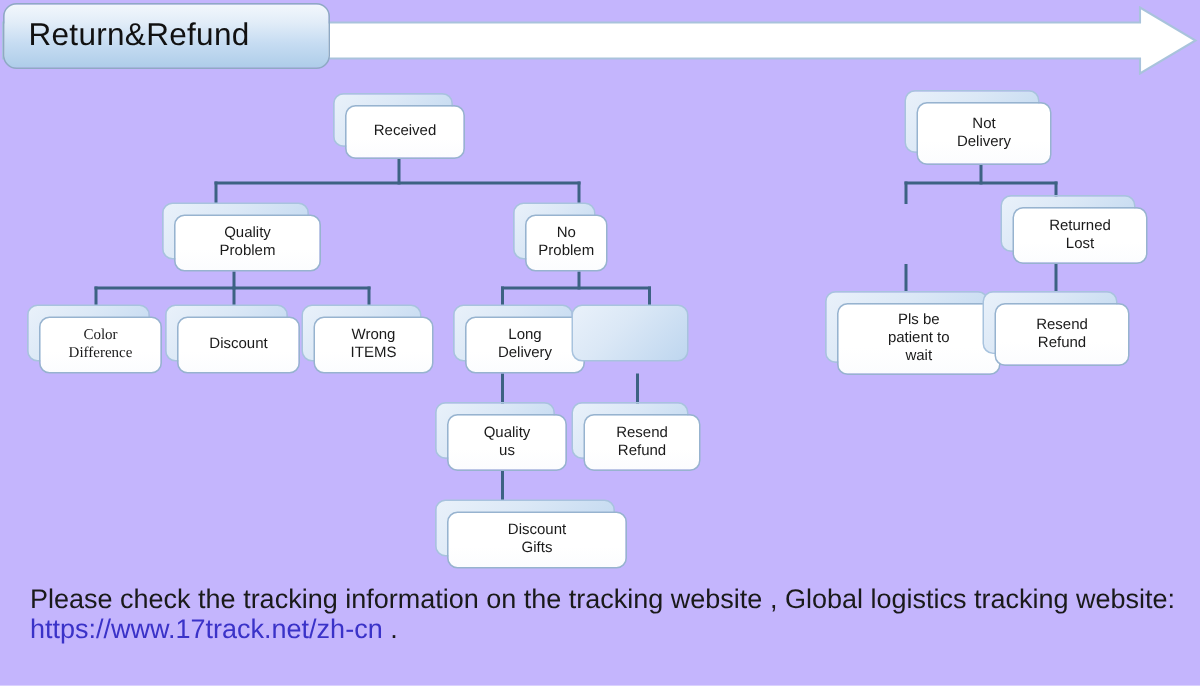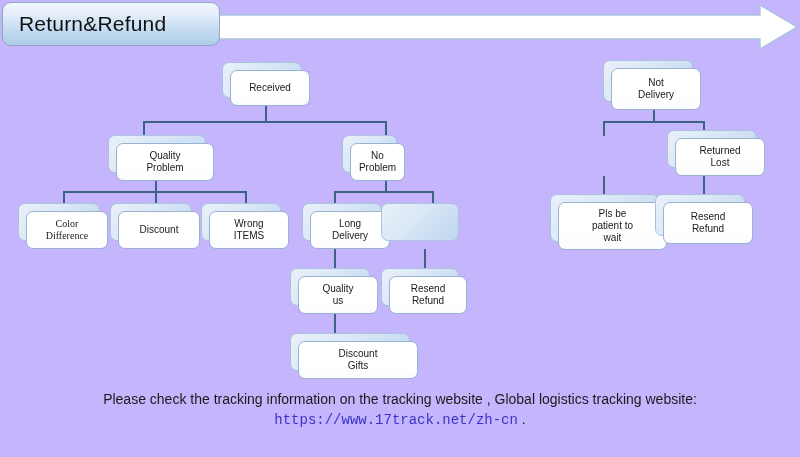--- a/index.html
+++ b/index.html
@@ -30,21 +30,21 @@
   .node .label{font-size:10px;color:#1a1a1a;line-height:1.18;text-align:center;
     white-space:pre-line;padding:0 3px;}
 
   
   .conn{position:absolute;background:#3d6283;}
   .vline{width:2px;}
   .hline{height:2px;}
 
   
   .footer{position:absolute;left:20px;top:389px;width:760px;}
-  .footer .line{font-size:14px;color:#1a1a1a;line-height:20px;white-space:nowrap;text-align:center;}
+  .footer .line{font-size:18px;color:#1a1a1a;line-height:20px;white-space:nowrap;}
   .footer .link{color:#3a32c8;}
 </style>
 </head>
 <body>
 
 <div id="canvas">
 
   <svg class="banner-arrow" viewBox="0 0 800 46" preserveAspectRatio="none">
     <polygon points="2,11 760,11 760,1 797,23 760,45 760,35 2,35" fill="#ffffff" stroke="#a9c3dc" stroke-width="1.4"></polygon>
   </svg>
@@ -192,16 +192,16 @@
   <div class="node" style="left:655px;top:194px;width:98px;height:50px;">
     <div class="back"></div>
     <div class="front">
       <span class="label">Resend
 Refund</span>
     </div>
   </div>
 
   <div class="footer">
     <div class="line">Please check the tracking information on the tracking website , Global logistics tracking website:</div>
-    <div class="line"><a class="link" href="#" style="text-decoration:none;font-family:Liberation Mono, monospace;">https://www.17track.net/zh-cn</a><span> .</span></div>
+    <div class="line"><a class="link" href="#" style="text-decoration:none;">https://www.17track.net/zh-cn</a><span> .</span></div>
   </div>
 
 </div>
 
 </body></html>

